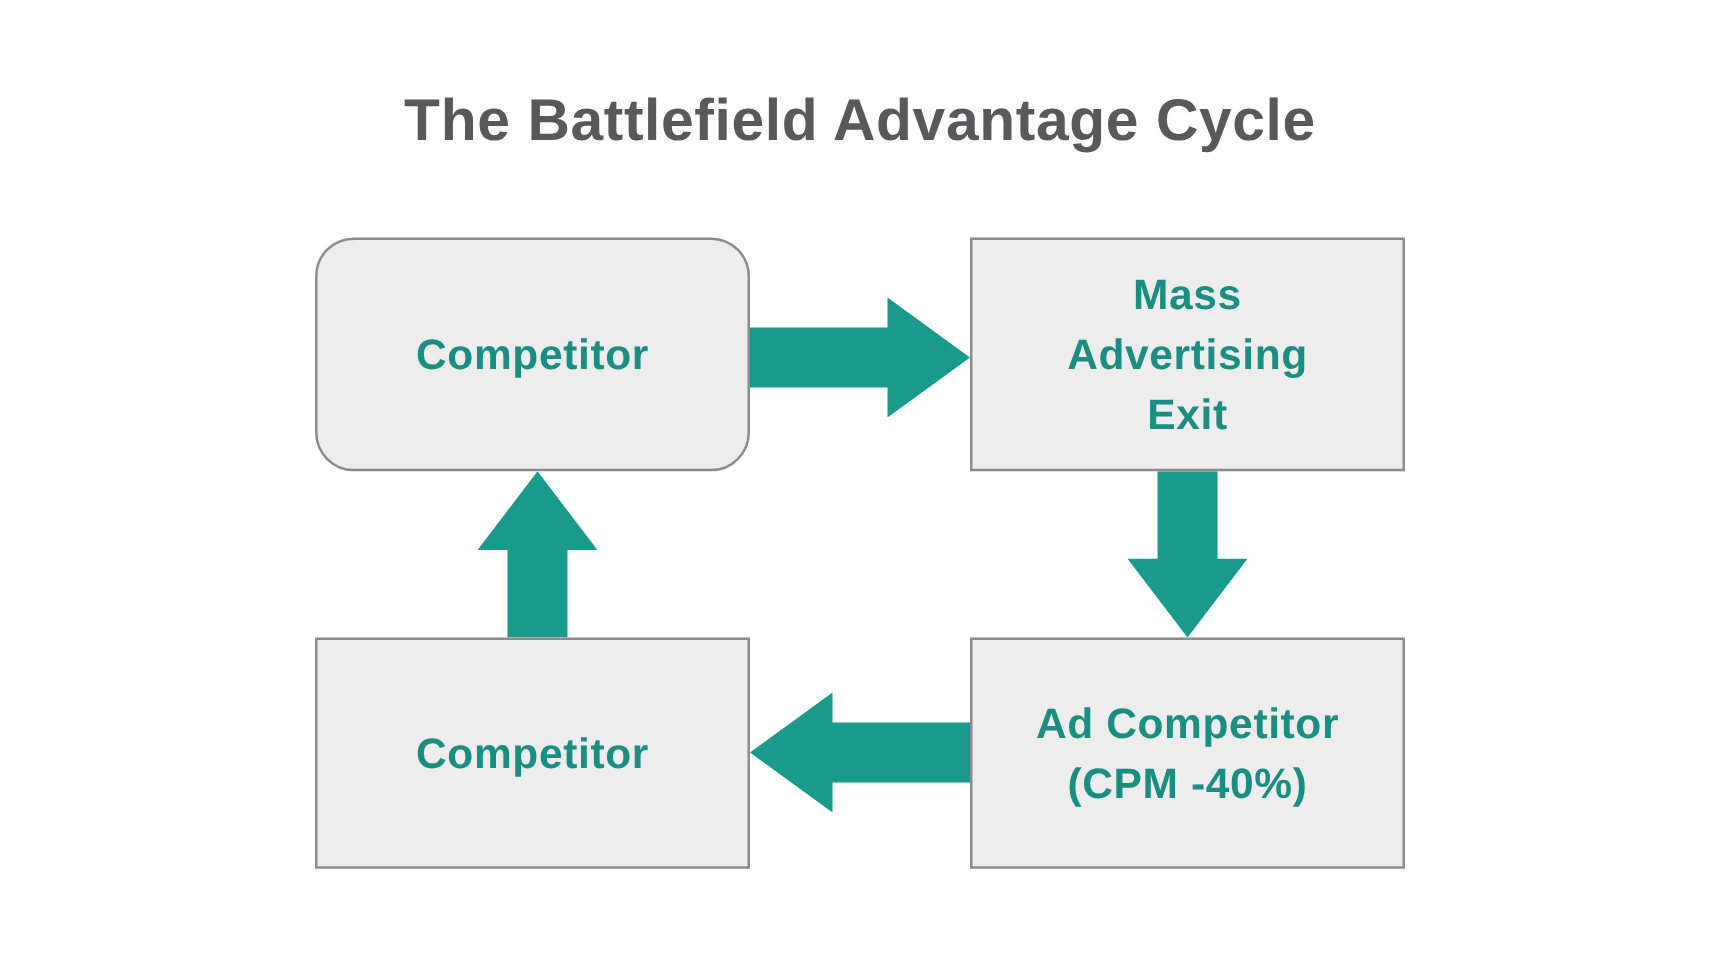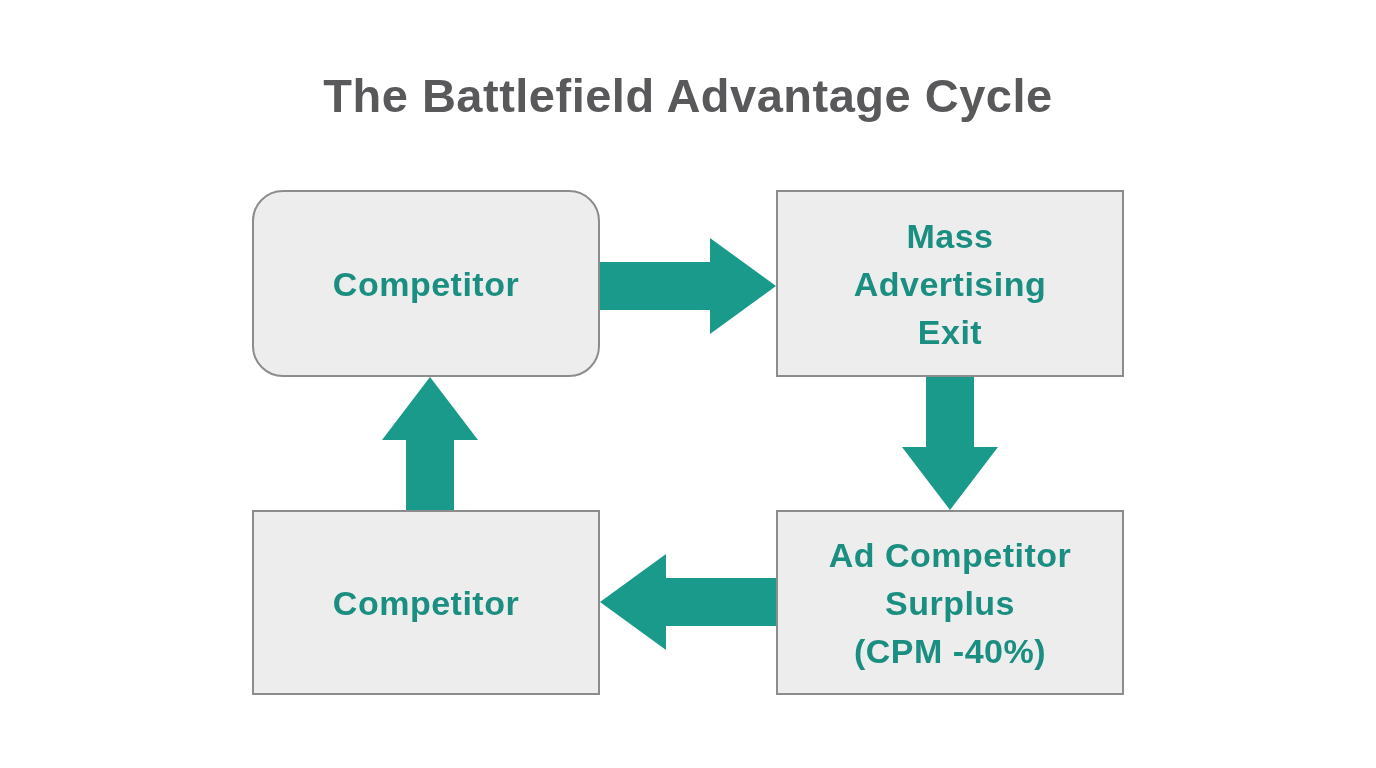--- a/index.html
+++ b/index.html
@@ -76,21 +76,20 @@
     <div class="node-label">
       <span>Mass</span>
       <span>Advertising</span>
       <span>Exit</span>
     </div>
   </div>
 
   <div class="node node-br">
     <div class="node-label">
       <span>Ad Competitor</span>
-      <span>Surplus</span>
       <span>(CPM -40%)</span>
     </div>
   </div>
 
   <div class="node node-bl">
     <div class="node-label">
       <span>Competitor</span>
     </div>
   </div>
 

